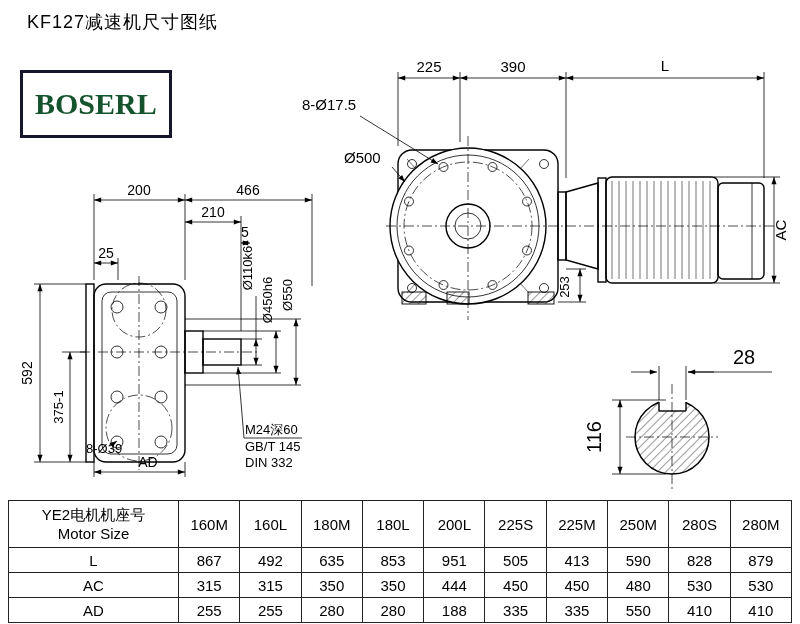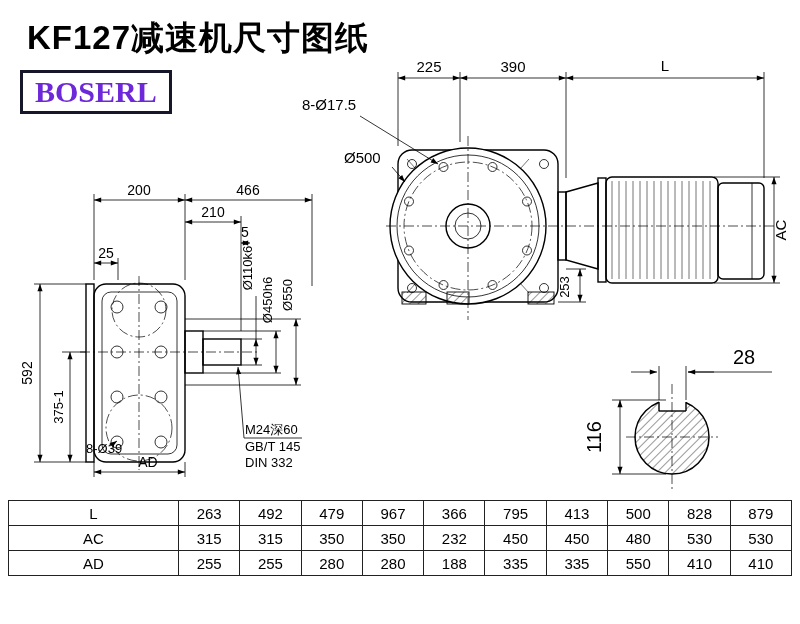--- a/index.html
+++ b/index.html
@@ -1,22 +1,22 @@
 <!DOCTYPE html>
 <html><head>
 <meta charset="utf-8">
 <style>
   *{margin:0;padding:0;box-sizing:border-box}
   html,body{width:800px;height:624px;background:#fff;overflow:hidden;
     font-family:"Liberation Sans",sans-serif;color:#000;position:relative}
-  .page-title{position:absolute;left:27px;top:16px;font-size:33px;font-weight:bold;
+  .page-title{position:absolute;left:27px;top:10px;font-size:18px;font-weight:normal;
     letter-spacing:1px;white-space:nowrap}
   .logo-box{position:absolute;left:20px;top:70px;border:3px solid #17172b;
-    padding:0 12px;font-family:"Liberation Serif",serif;font-size:30px;
-    font-weight:bold;color:#6d28d9;line-height:38px}
+    padding:12px 12px;font-family:"Liberation Serif",serif;font-size:30px;
+    font-weight:bold;color:#14532d;line-height:38px}
   svg.drawing{position:absolute;left:0;top:0}
   svg .o{fill:none;stroke:#000;stroke-width:1.4}
   svg .t{fill:none;stroke:#000;stroke-width:0.8}
   svg .f{fill:none;stroke:#000;stroke-width:0.55}
   svg .cl{fill:none;stroke:#000;stroke-width:0.7;stroke-dasharray:10 3 2 3}
   svg .dm{fill:none;stroke:#000;stroke-width:0.8;marker-start:url(#arr);marker-end:url(#arr)}
   svg .de{fill:none;stroke:#000;stroke-width:0.8;marker-end:url(#arr)}
   svg .hz{fill:url(#hatch);stroke:#000;stroke-width:0.9}
   svg text{font-family:"Liberation Sans",sans-serif;fill:#000;font-size:14px;text-anchor:middle}
   svg text.st{text-anchor:start}
@@ -238,40 +238,56 @@
       <col>
       <col>
       <col>
       <col>
       <col>
       <col>
       <col>
       <col>
     </colgroup>
   <tbody>
+      <tr class="hdr">
+    <th>
+      <div>YE2电机机座号</div>
+      <div>Motor Size</div>
+    </th>
+    <th>160M</th>
+    <th>160L</th>
+    <th>180M</th>
+    <th>180L</th>
+    <th>200L</th>
+    <th>225S</th>
+    <th>225M</th>
+    <th>250M</th>
+    <th>280S</th>
+    <th>280M</th>
+  </tr>
   <tr class="r">
     <td>L</td>
-    <td>263</td>
+    <td>867</td>
     <td>492</td>
-    <td>479</td>
-    <td>967</td>
-    <td>366</td>
-    <td>795</td>
+    <td>635</td>
+    <td>853</td>
+    <td>951</td>
+    <td>505</td>
     <td>413</td>
-    <td>500</td>
+    <td>590</td>
     <td>828</td>
     <td>879</td>
   </tr>
   <tr class="r">
     <td>AC</td>
     <td>315</td>
     <td>315</td>
     <td>350</td>
     <td>350</td>
-    <td>232</td>
+    <td>444</td>
     <td>450</td>
     <td>450</td>
     <td>480</td>
     <td>530</td>
     <td>530</td>
   </tr>
   <tr class="r">
     <td>AD</td>
     <td>255</td>
     <td>255</td>

